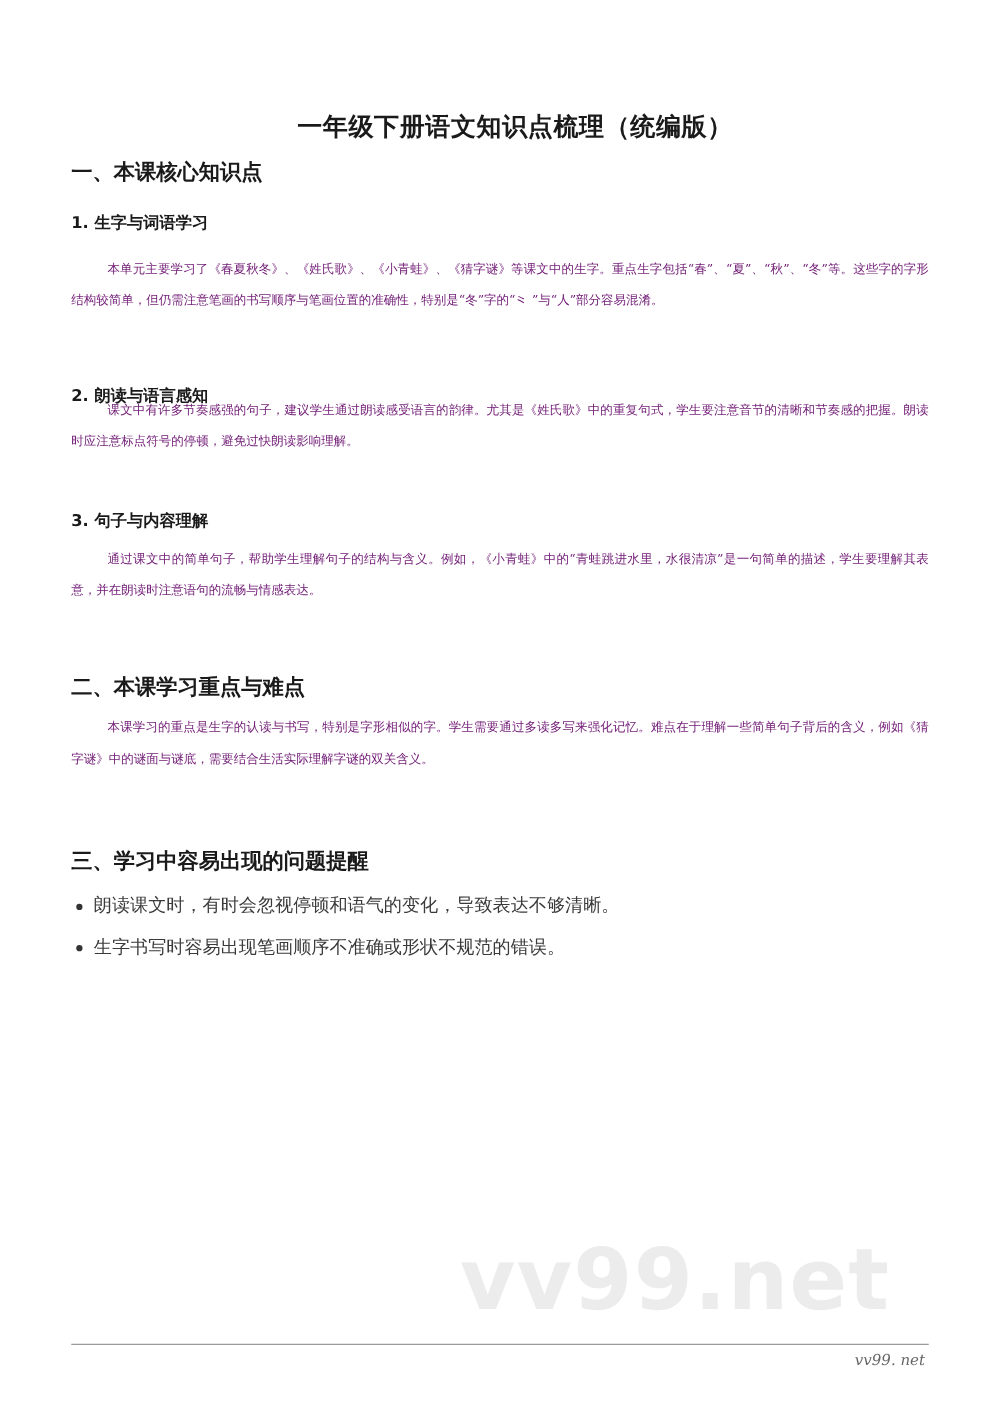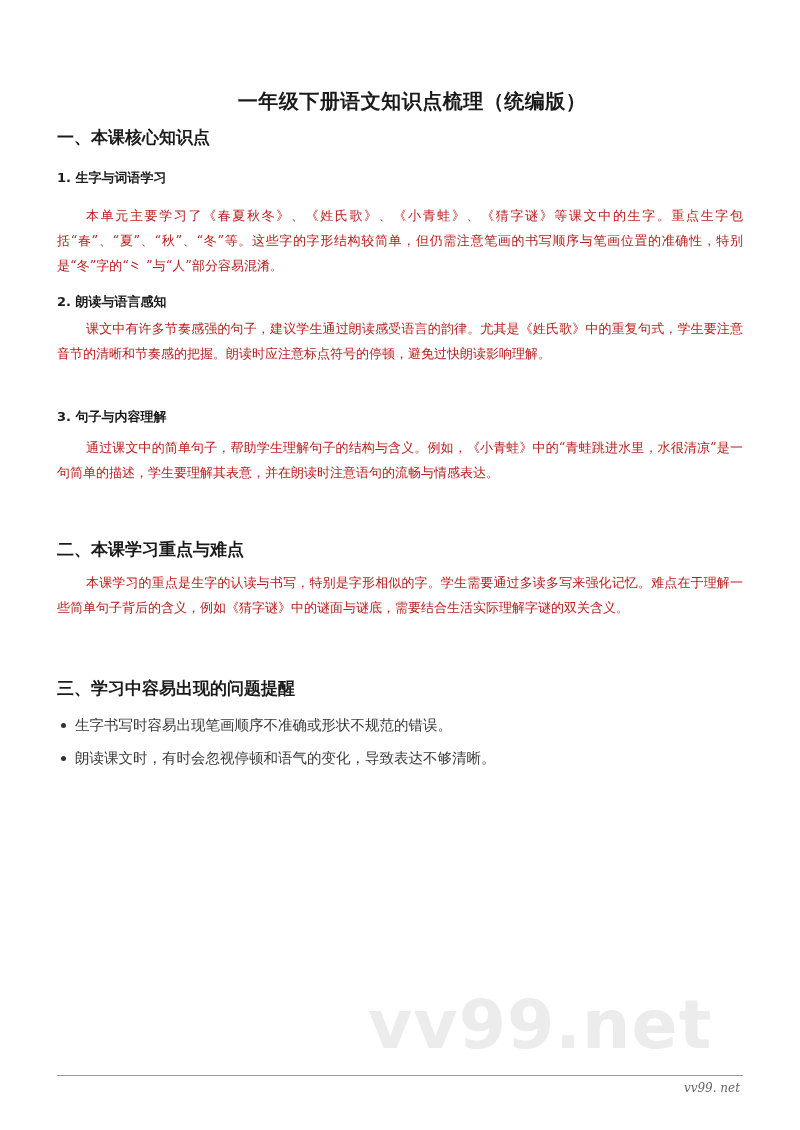--- a/index.html
+++ b/index.html
@@ -41,24 +41,24 @@
       left: 57px;
       font-family: "DejaVu Sans", "Liberation Sans", sans-serif;
       font-size: 13px;
       font-weight: bold;
       color: #1a1a1a;
     }
     .paragraph {
       position: absolute;
       left: 57px;
       width: 686px;
-      font-size: 13px;
+      font-size: 10px;
       line-height: 25px;
       text-indent: 29px;
-      color: #b91c1c;
+      color: #701a75;
       margin: 0;
       text-align: justify;
     }
     .bullet-list {
       position: absolute;
       left: 57px;
       top: 714px;
       width: 686px;
       margin: 0;
       padding: 0;
@@ -114,37 +114,37 @@
 </head>
 <body>
 
 <div class="page-title">一年级下册语文知识点梳理（统编版）</div>
 
 <div class="section-heading" style="top:126px;">一、本课核心知识点</div>
 
 <div class="sub-heading" style="top:169px;">1.  生字与词语学习</div>
 <p class="paragraph" style="top:203px;">本单元主要学习了《春夏秋冬》、《姓氏歌》、《小青蛙》、《猜字谜》等课文中的生字。重点生字包括“春”、“夏”、“秋”、“冬”等。这些字的字形结构较简单，但仍需注意笔画的书写顺序与笔画位置的准确性，特别是“冬”字的“⺀ ”与“人”部分容易混淆。</p>
 
-<div class="sub-heading" style="top:293px;">2.  朗读与语言感知</div>
+<div class="sub-heading" style="top:308px;">2.  朗读与语言感知</div>
 <p class="paragraph" style="top:316px;">课文中有许多节奏感强的句子，建议学生通过朗读感受语言的韵律。尤其是《姓氏歌》中的重复句式，学生要注意音节的清晰和节奏感的把握。朗读时应注意标点符号的停顿，避免过快朗读影响理解。</p>
 
 <div class="sub-heading" style="top:408px;">3.  句子与内容理解</div>
 <p class="paragraph" style="top:435px;">通过课文中的简单句子，帮助学生理解句子的结构与含义。例如，《小青蛙》中的“青蛙跳进水里，水很清凉”是一句简单的描述，学生要理解其表意，并在朗读时注意语句的流畅与情感表达。</p>
 
 <div class="section-heading" style="top:538px;">二、本课学习重点与难点</div>
 <p class="paragraph" style="top:570px;">本课学习的重点是生字的认读与书写，特别是字形相似的字。学生需要通过多读多写来强化记忆。难点在于理解一些简单句子背后的含义，例如《猜字谜》中的谜面与谜底，需要结合生活实际理解字谜的双关含义。</p>
 
 <div class="section-heading" style="top:677px;">三、学习中容易出现的问题提醒</div>
 <ul class="bullet-list">
   <li class="bullet-item">
     <span class="bullet-dot"></span>
-    <span>生字书写时容易出现笔画顺序不准确或形状不规范的错误。</span>
+    <span>朗读课文时，有时会忽视停顿和语气的变化，导致表达不够清晰。</span>
   </li>
   <li class="bullet-item">
     <span class="bullet-dot"></span>
-    <span>朗读课文时，有时会忽视停顿和语气的变化，导致表达不够清晰。</span>
+    <span>生字书写时容易出现笔画顺序不准确或形状不规范的错误。</span>
   </li>
 </ul>
 
 <div class="watermark">vv99.net</div>
 
 <div class="footer-rule"></div>
 <div class="footer-text">vv99. net</div>
 
 </body></html>

